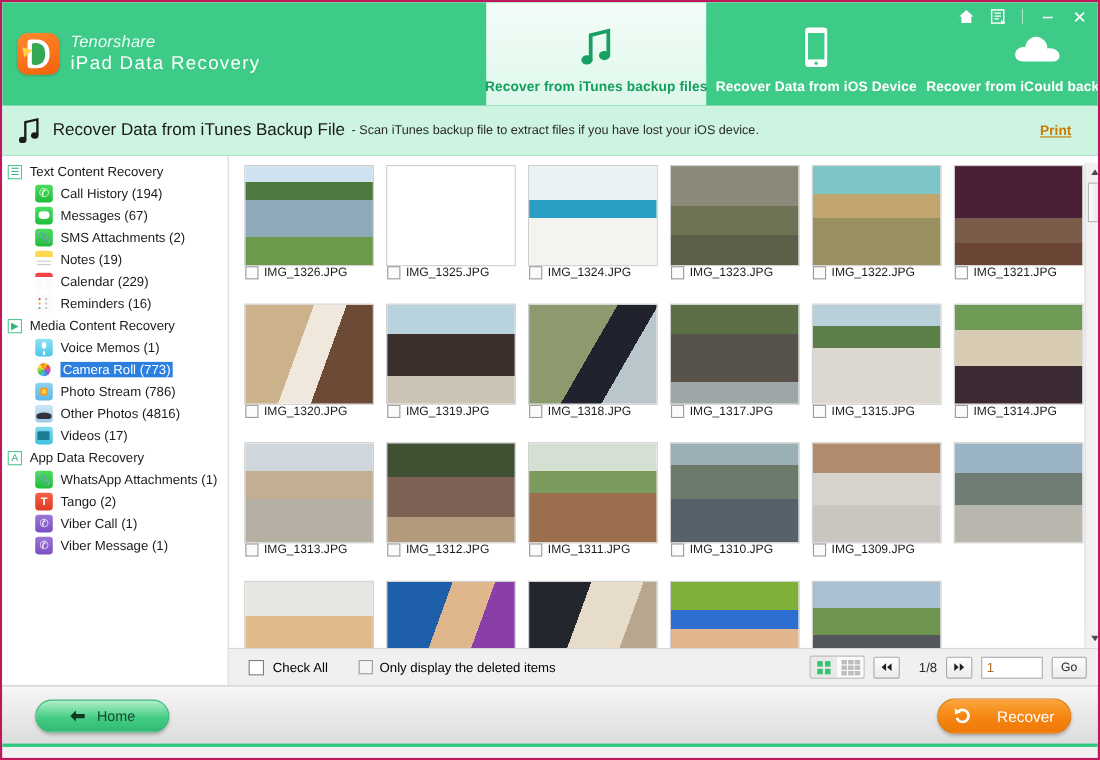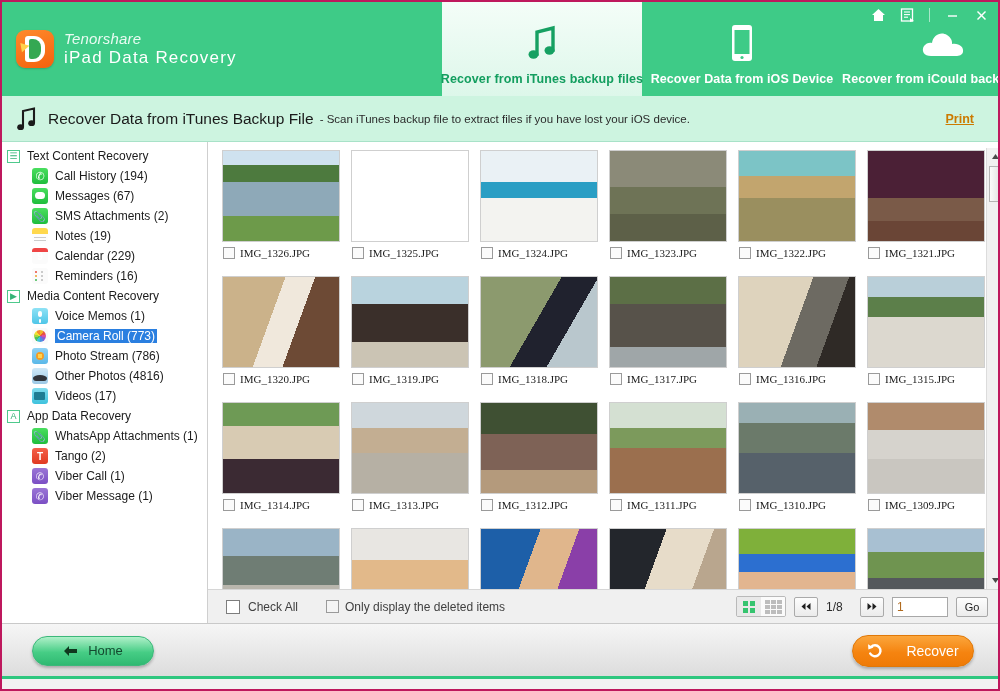--- a/index.html
+++ b/index.html
@@ -369,24 +369,22 @@
     justify-content: center;
     overflow: hidden;
     cursor: pointer;
   }
   .thumb {
     width: 100%; height: 100%;
     display: block;
   }
   .cap {
     display: flex;
-    align-items: center;
     height: 22px;
     padding-left: 1px;
-    font-family: Liberation Serif, serif;
   }
   .cap .cbx {
     width: 12px; height: 12px;
     border: 1px solid #9a9a9a;
     background: #fbfbfb;
     margin-right: 5px;
     flex: 0 0 12px;
     cursor: pointer;
   }
   .cap .fname {
@@ -437,21 +435,21 @@
     border: 1px solid #7d7d7d;
     background: #fff;
     margin-right: 8px;
   }
   .chk-wrap .smallbox {
     width: 13px; height: 13px;
     border: 1px solid #9a9a9a;
     background: #f4f4f4;
     margin-right: 6px;
   }
-  .chk-wrap .ctxt { font-size: 12px; color: #404040; }
+  .chk-wrap .ctxt { font-size: 12px; color: #000000; }
   .chk-wrap.second { margin-left: 28px; }
 
   .pager { margin-left: auto; display: flex; align-items: center; gap: 8px; }
   .viewtoggle {
     display: flex;
     border: 1px solid #b9b9b9;
     background: #f6f6f6;
     border-radius: 2px;
     overflow: hidden;
   }
@@ -469,21 +467,21 @@
 
   .pg-btn {
     width: 24px; height: 20px;
     border: 1px solid #aaaaaa;
     background: linear-gradient(180deg,#fdfdfd,#ebebeb);
     border-radius: 2px;
     display: flex; align-items: center; justify-content: center;
     font-size: 10px; color: #222;
     cursor: pointer;
   }
-  .pg-label { font-size: 12px; color: #2b2b2b; min-width: 26px; text-align:left;}
+  .pg-label { font-size: 12px; color: #2b2b2b; min-width: 26px; text-align:right;}
   .pg-input {
     width: 56px; height: 20px;
     border: 1px solid #a8a8a8;
     background: #fff;
     font-size: 12px;
     color: #b06a1e;
     padding: 0 4px;
     font-family: "Liberation Sans", sans-serif;
   }
   .go-btn {
@@ -805,29 +803,20 @@
               <div class="thumb-box">
                 <div class="thumb" style="background: linear-gradient(rgb(92, 111, 70) 0px, rgb(92, 111, 70) 30%, rgb(87, 82, 74) 30%, rgb(87, 82, 74) 78%, rgb(159, 166, 168) 78%, rgb(159, 166, 168) 100%);"></div>
               </div>
               <div class="cap">
                 <span class="cbx"></span>
                 <span class="fname">IMG_1317.JPG</span>
               </div>
             </div>
             <div class="cell">
               <div class="thumb-box">
-                <div class="thumb" style="background: linear-gradient(110deg, rgb(222, 211, 189) 0px, rgb(222, 211, 189) 50%, rgb(109, 106, 98) 50%, rgb(109, 106, 98) 74%, rgb(47, 42, 38) 74%, rgb(47, 42, 38) 100%);"></div>
-              </div>
-              <div class="cap">
-                <span class="cbx"></span>
-                <span class="fname">IMG_1316.JPG</span>
-              </div>
-            </div>
-            <div class="cell">
-              <div class="thumb-box">
                 <div class="thumb" style="background: linear-gradient(rgb(185, 207, 217) 0px, rgb(185, 207, 217) 22%, rgb(92, 127, 74) 22%, rgb(92, 127, 74) 44%, rgb(220, 216, 207) 44%, rgb(220, 216, 207) 100%);"></div>
               </div>
               <div class="cap">
                 <span class="cbx"></span>
                 <span class="fname">IMG_1315.JPG</span>
               </div>
             </div>
             <div class="cell">
               <div class="thumb-box">
                 <div class="thumb" style="background: linear-gradient(rgb(110, 154, 85) 0px, rgb(110, 154, 85) 26%, rgb(216, 203, 179) 26%, rgb(216, 203, 179) 62%, rgb(59, 42, 51) 62%, rgb(59, 42, 51) 100%);"></div>

